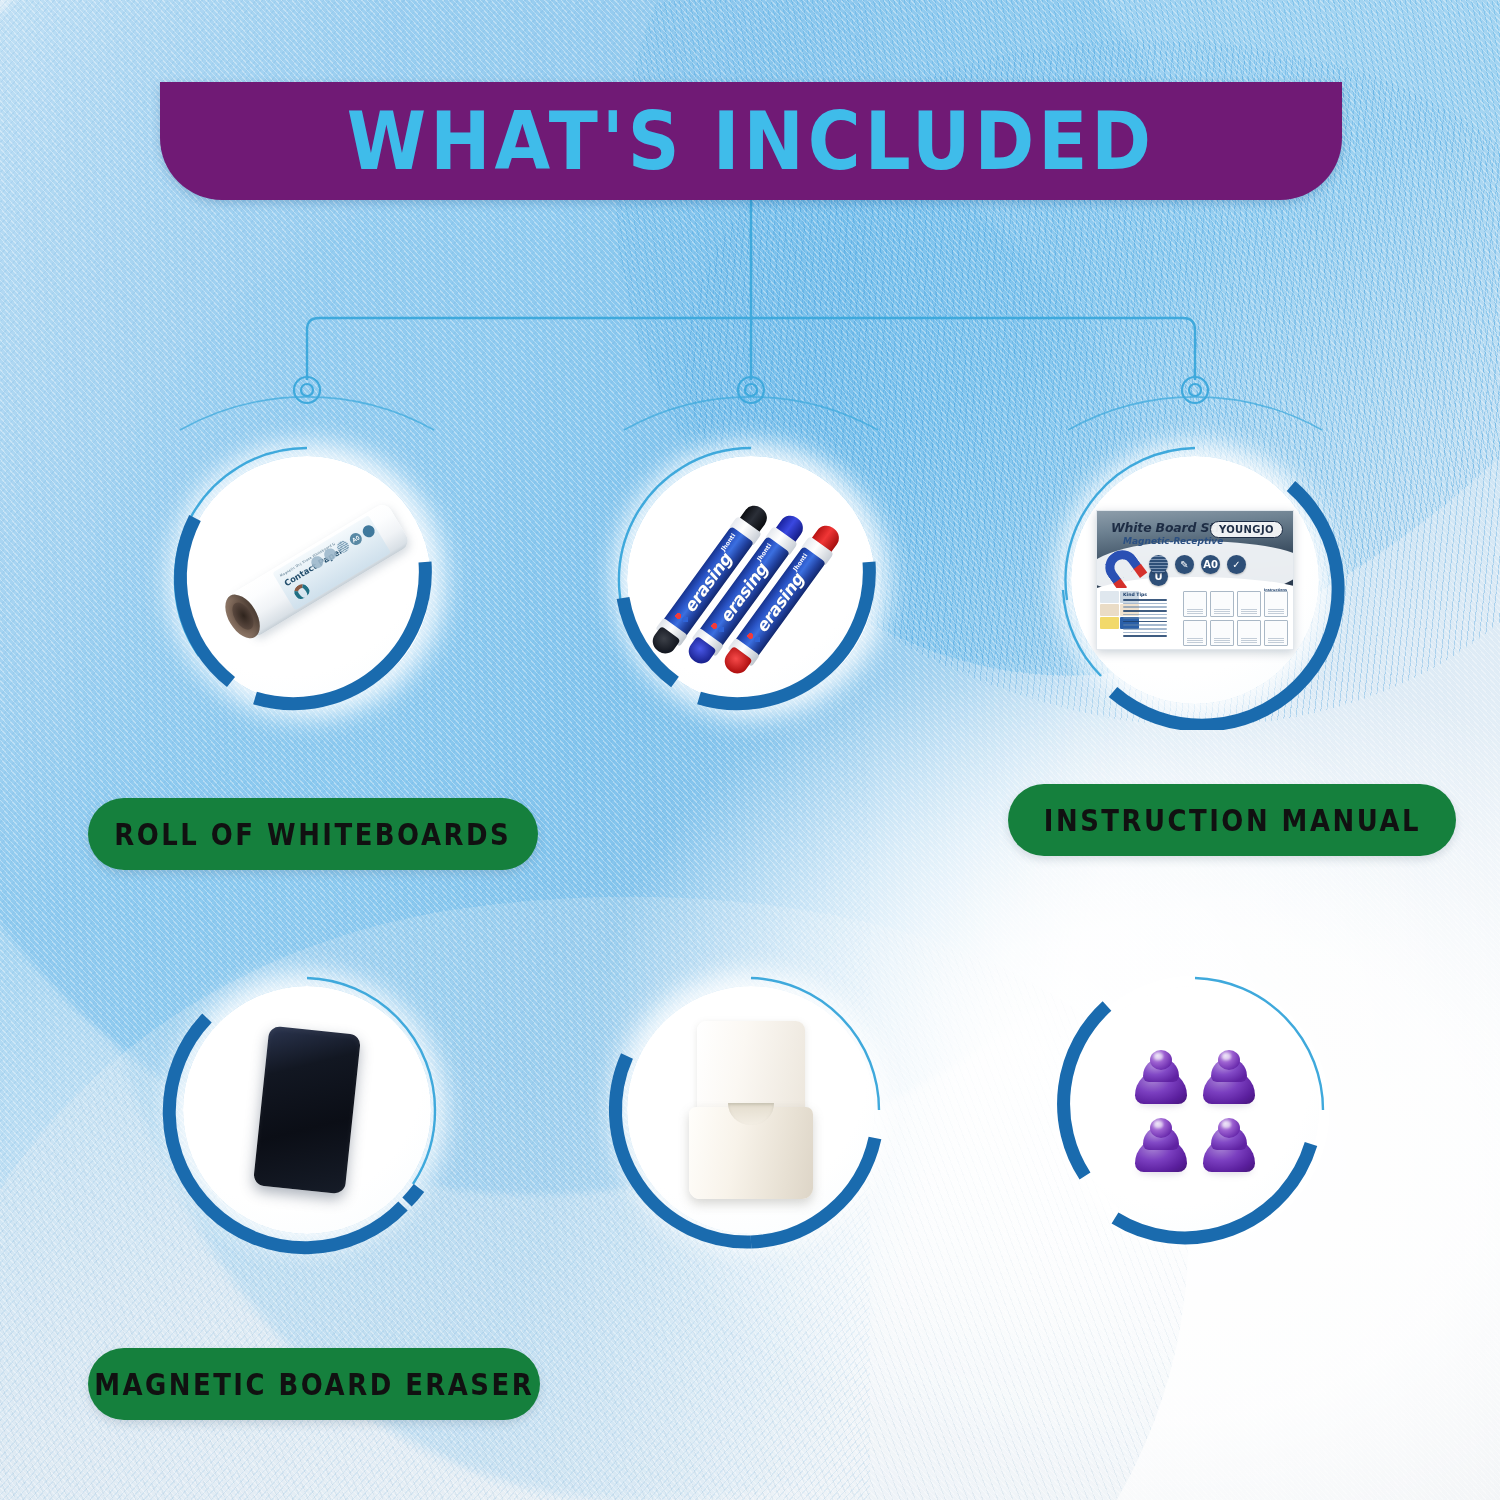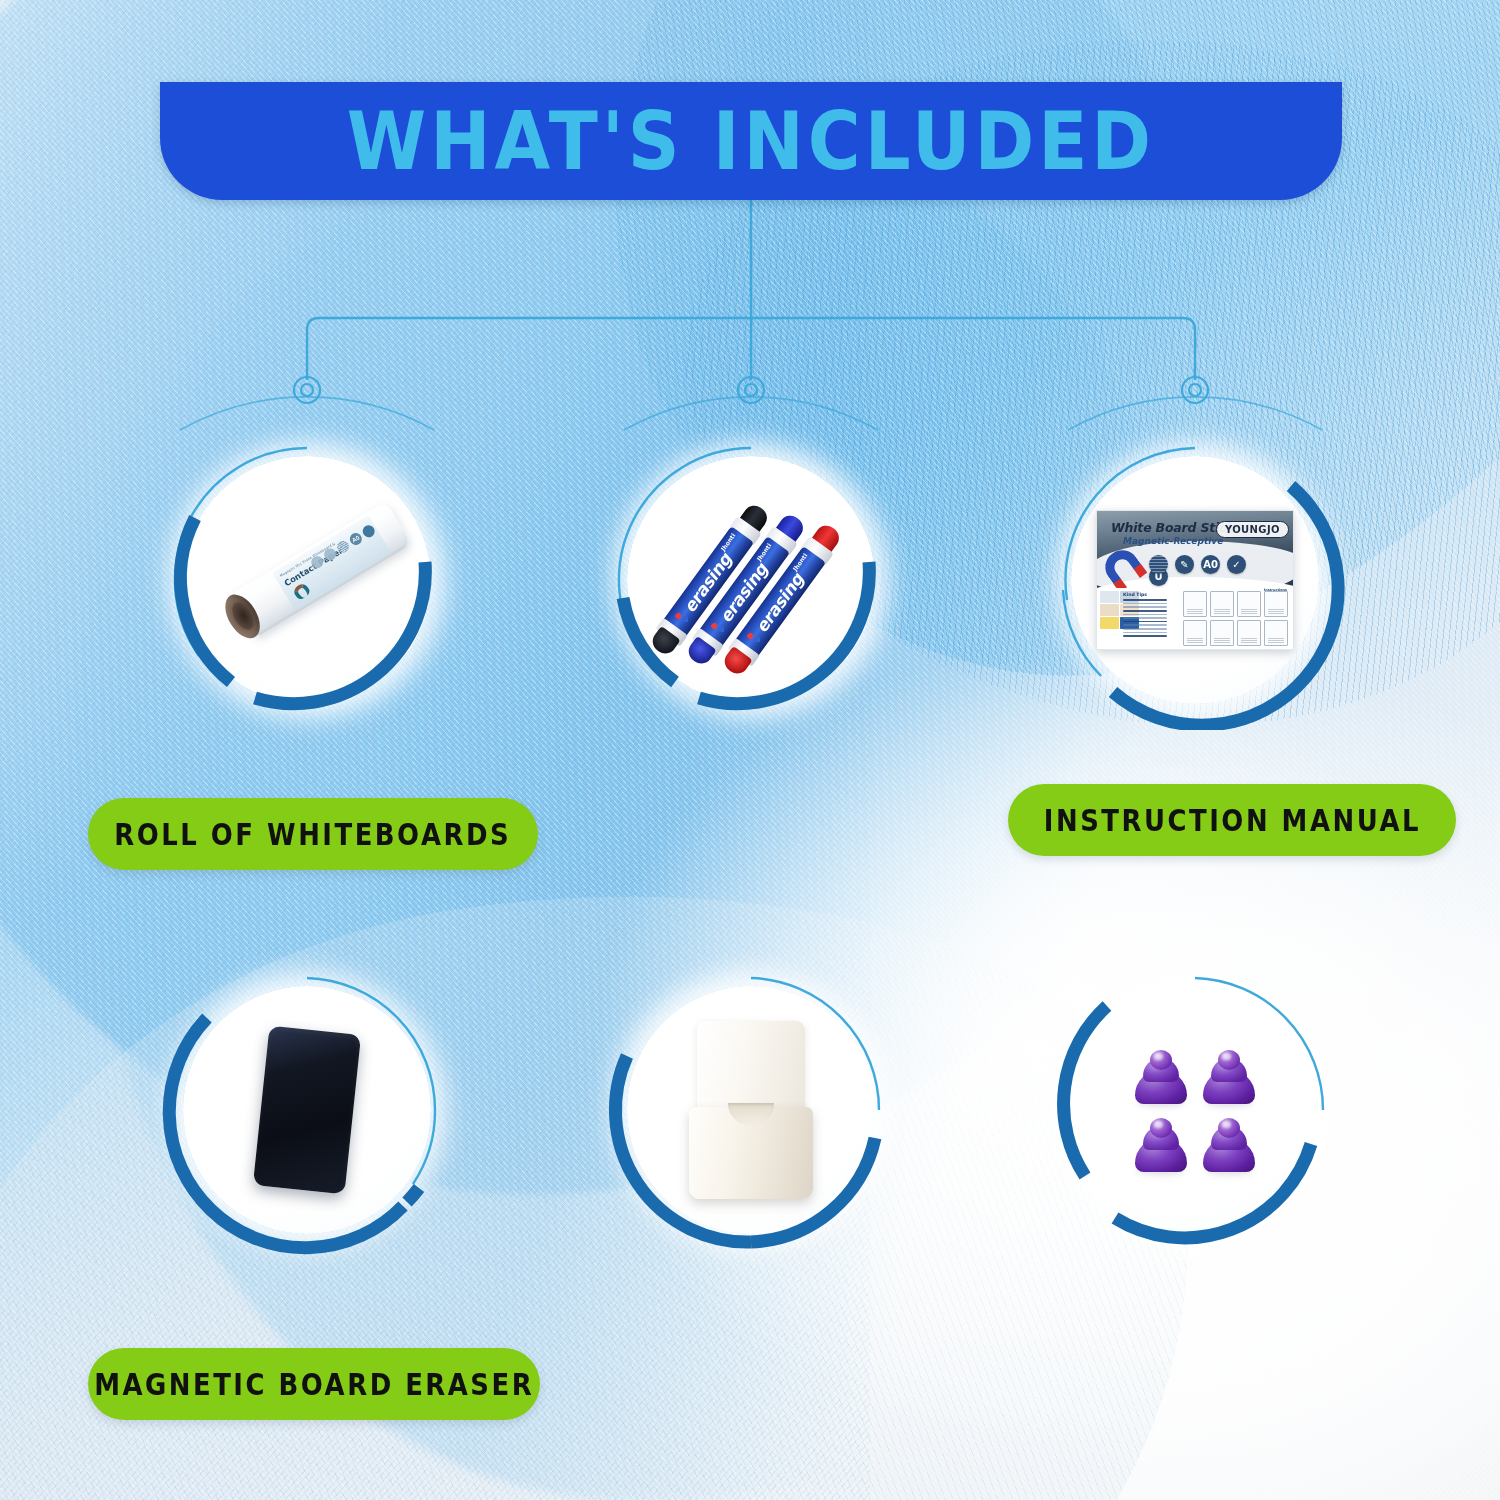--- a/index.html
+++ b/index.html
@@ -88,21 +88,21 @@
     position: absolute; right: 2%; bottom: 4%;
     width: 58%; height: 52%;
     background: radial-gradient(ellipse at center, rgba(255,255,255,0.92) 0%, rgba(255,255,255,0.45) 42%, rgba(255,255,255,0) 72%);
   }
 
   
   .banner {
     position: absolute;
     left: 160px; top: 82px;
     width: 1182px; height: 118px;
-    background: #1d4ed8;
+    background: #701a75;
     border-radius: 0 0 62px 62px;
     display: flex; align-items: center; justify-content: center;
     box-shadow: 0 3px 10px rgba(10,60,110,0.22);
     z-index: 6;
   }
   .banner-title {
     font-family: "DejaVu Sans", sans-serif;
     font-weight: 700;
     font-size: 72px;
     letter-spacing: 4px;
@@ -304,21 +304,21 @@
     letter-spacing: -0.2px;
   }
   .man-sub {
     position: absolute; left: 26px; top: 25px;
     font-family: "DejaVu Sans", sans-serif;
     font-style: italic; font-weight: 700;
     font-size: 9px; color: #2a4f82;
     white-space: nowrap;
   }
   .man-logo {
-    position: absolute; right: 4px; top: 10px;
+    position: absolute; right: 10px; top: 10px;
     padding: 2px 8px;
     border: 1.6px solid #1d2c44;
     border-radius: 9px;
     font-family: "DejaVu Sans", sans-serif;
     font-weight: 700; font-size: 10px;
     color: #1d2c44; letter-spacing: 0.4px;
     background: rgba(255,255,255,0.9);
   }
   .man-magnet {
     position: absolute; left: 6px; top: 40px;
@@ -464,21 +464,21 @@
   .mg-shadow {
     position: absolute; left: 4px; bottom: -3px;
     width: 48px; height: 9px; border-radius: 50%;
     background: rgba(90,70,120,0.18); filter: blur(3px);
   }
 
   
   .pill {
     position: absolute;
     height: 72px;
-    background: #84cc16;
+    background: #15803d;
     border-radius: 36px;
     display: flex; align-items: center; justify-content: center;
     box-shadow: 0 4px 9px rgba(90,110,130,0.20);
     z-index: 7;
   }
   .pill-text {
     font-family: "DejaVu Sans", sans-serif;
     font-weight: 700;
     font-size: 27px;
     letter-spacing: 2.6px;

